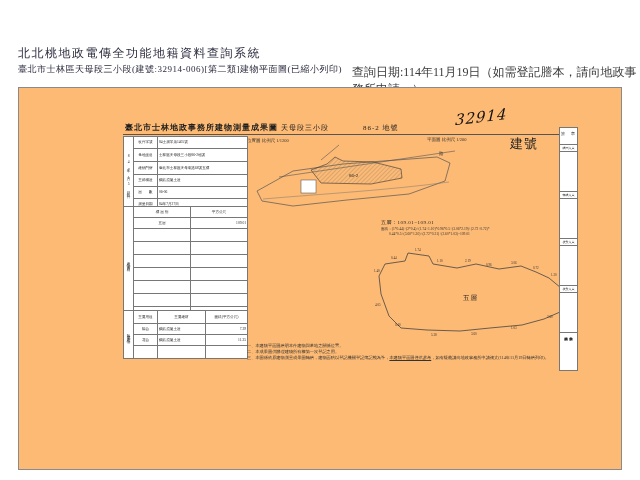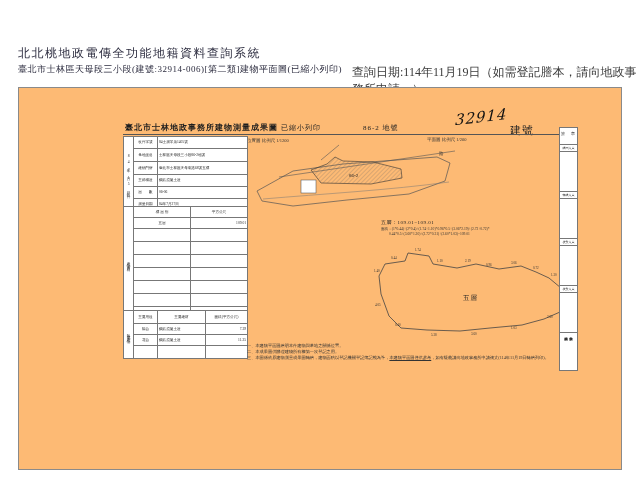--- a/index.html
+++ b/index.html
@@ -10,21 +10,21 @@
   .sys-title{left:18px;top:45px;font-size:12px;letter-spacing:1.5px;color:#2b2b3e;text-align:center;}
   .sys-sub{left:18px;top:63px;font-size:9px;letter-spacing:0.5px;color:#2b2b3e;}
   .query-date{left:352px;top:64px;font-size:12px;color:#3a3a3a;}
   
   .scan{left:18px;top:87px;width:602px;height:381px;border:1px solid #8a8a8a;background:#fdba74;}
   .doc-title{left:106px;top:34px;font-size:8px;font-weight:bold;letter-spacing:1px;color:#1e1e1e;}
   .doc-section{left:262px;top:35px;font-size:7px;letter-spacing:1px;}
   .doc-lot{left:344px;top:35px;font-size:7px;letter-spacing:1px;}
   .hw-no{left:436px;top:20px;font-size:15px;font-style:italic;transform:rotate(-7deg) skewX(-10deg);
          color:#111;letter-spacing:1px;font-family:"DejaVu Serif",serif;}
-  .bno-label{left:491px;top:35px;font-size:11px;letter-spacing:1px;}
+  .bno-label{left:491px;top:47px;font-size:13px;letter-spacing:1px;}
   .title-rule{left:104px;top:46px;width:436px;height:1px;background:#555;}
   .scale-loc{left:228px;top:50px;font-size:4.5px;color:#333;}
   .scale-plan{left:408px;top:49px;font-size:4.5px;color:#333;}
   
   table.t{border-collapse:collapse;table-layout:fixed;background:#fff;}
   table.t td{border:0.5px solid #777;font-size:3.6px;line-height:1.15;padding:0 1px;
              overflow:hidden;white-space:nowrap;color:#222;}
   td.vspine{writing-mode:vertical-rl;text-orientation:upright;text-align:center;
             font-size:3.6px;letter-spacing:2px;padding:2px 0;}
   td.lbl{text-align:center;}
@@ -58,21 +58,21 @@
 <body>
 
 <div>
   <div class="abs sys-title">北北桃地政電傳全功能地籍資料查詢系統</div>
   <div class="abs sys-sub">臺北市士林區天母段三小段(建號:32914-006)[第二類]建物平面圖(已縮小列印)</div>
   <div class="abs query-date">查詢日期:114年11月19日（如需登記謄本，請向地政事務所申請。）</div>
 
   <div class="abs scan">
 
     <div class="abs doc-title">臺北市士林地政事務所建物測量成果圖</div>
-    <div class="abs doc-section">已縮小列印</div>
+    <div class="abs doc-section">天母段三小段</div>
     <div class="abs doc-lot">86-2 地號</div>
     <div class="abs hw-no">32914</div>
     <div class="abs bno-label">建號</div>
     <div class="abs title-rule"></div>
     <div class="abs scale-loc">位置圖 比例尺 1/1200</div>
     <div class="abs scale-plan">平面圖 比例尺 1/200</div>
 
     <table class="t abs" style="left:104px;top:48px;width:124px;">
       <colgroup>
           <col style="width:10px">

